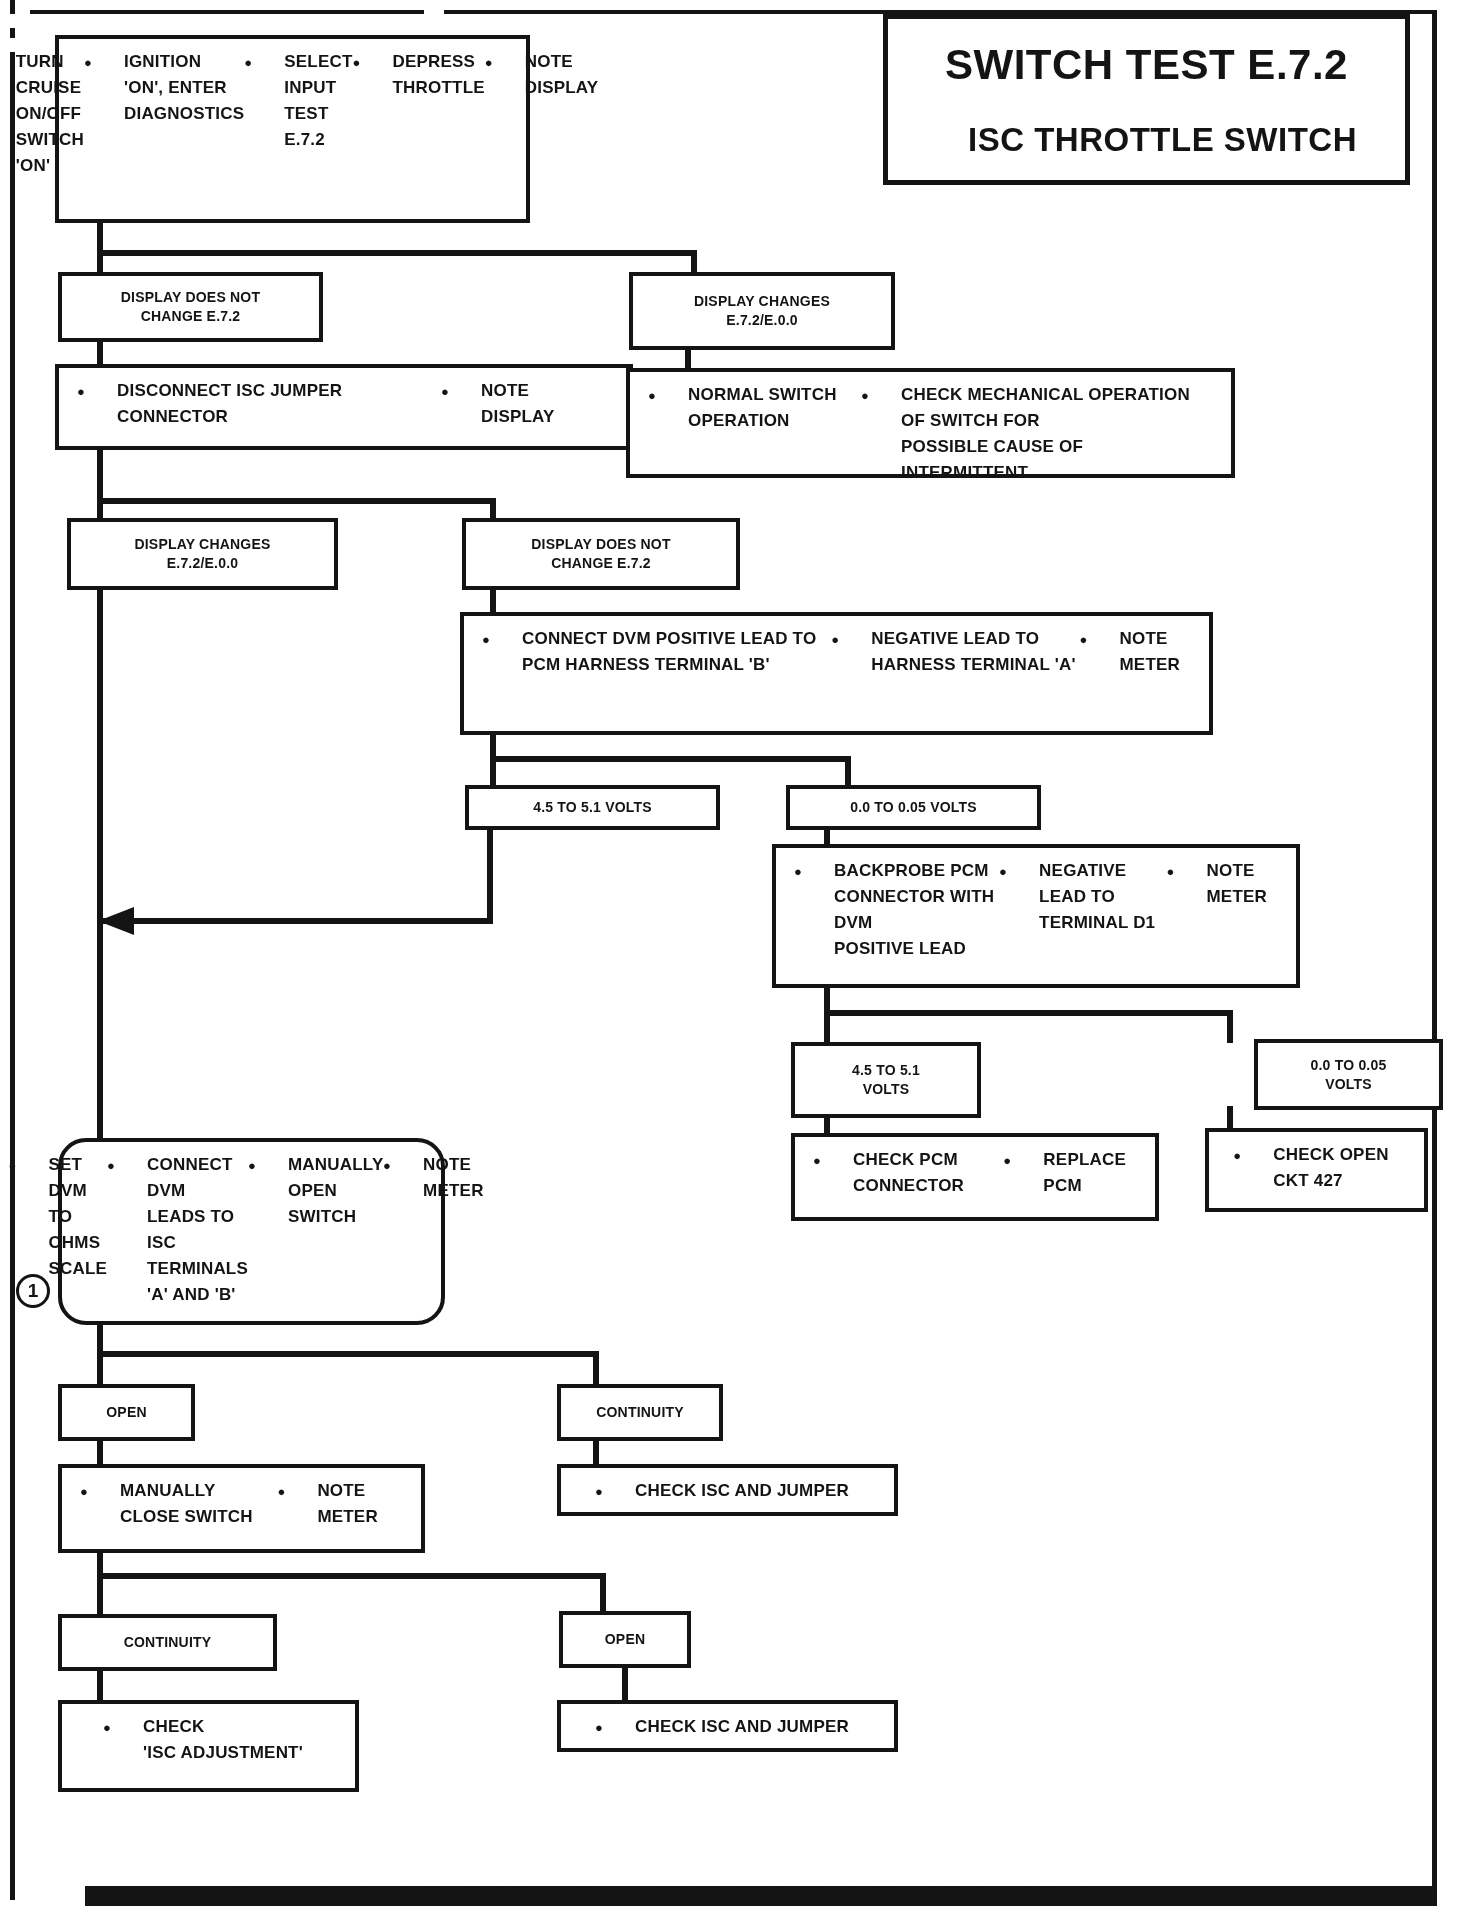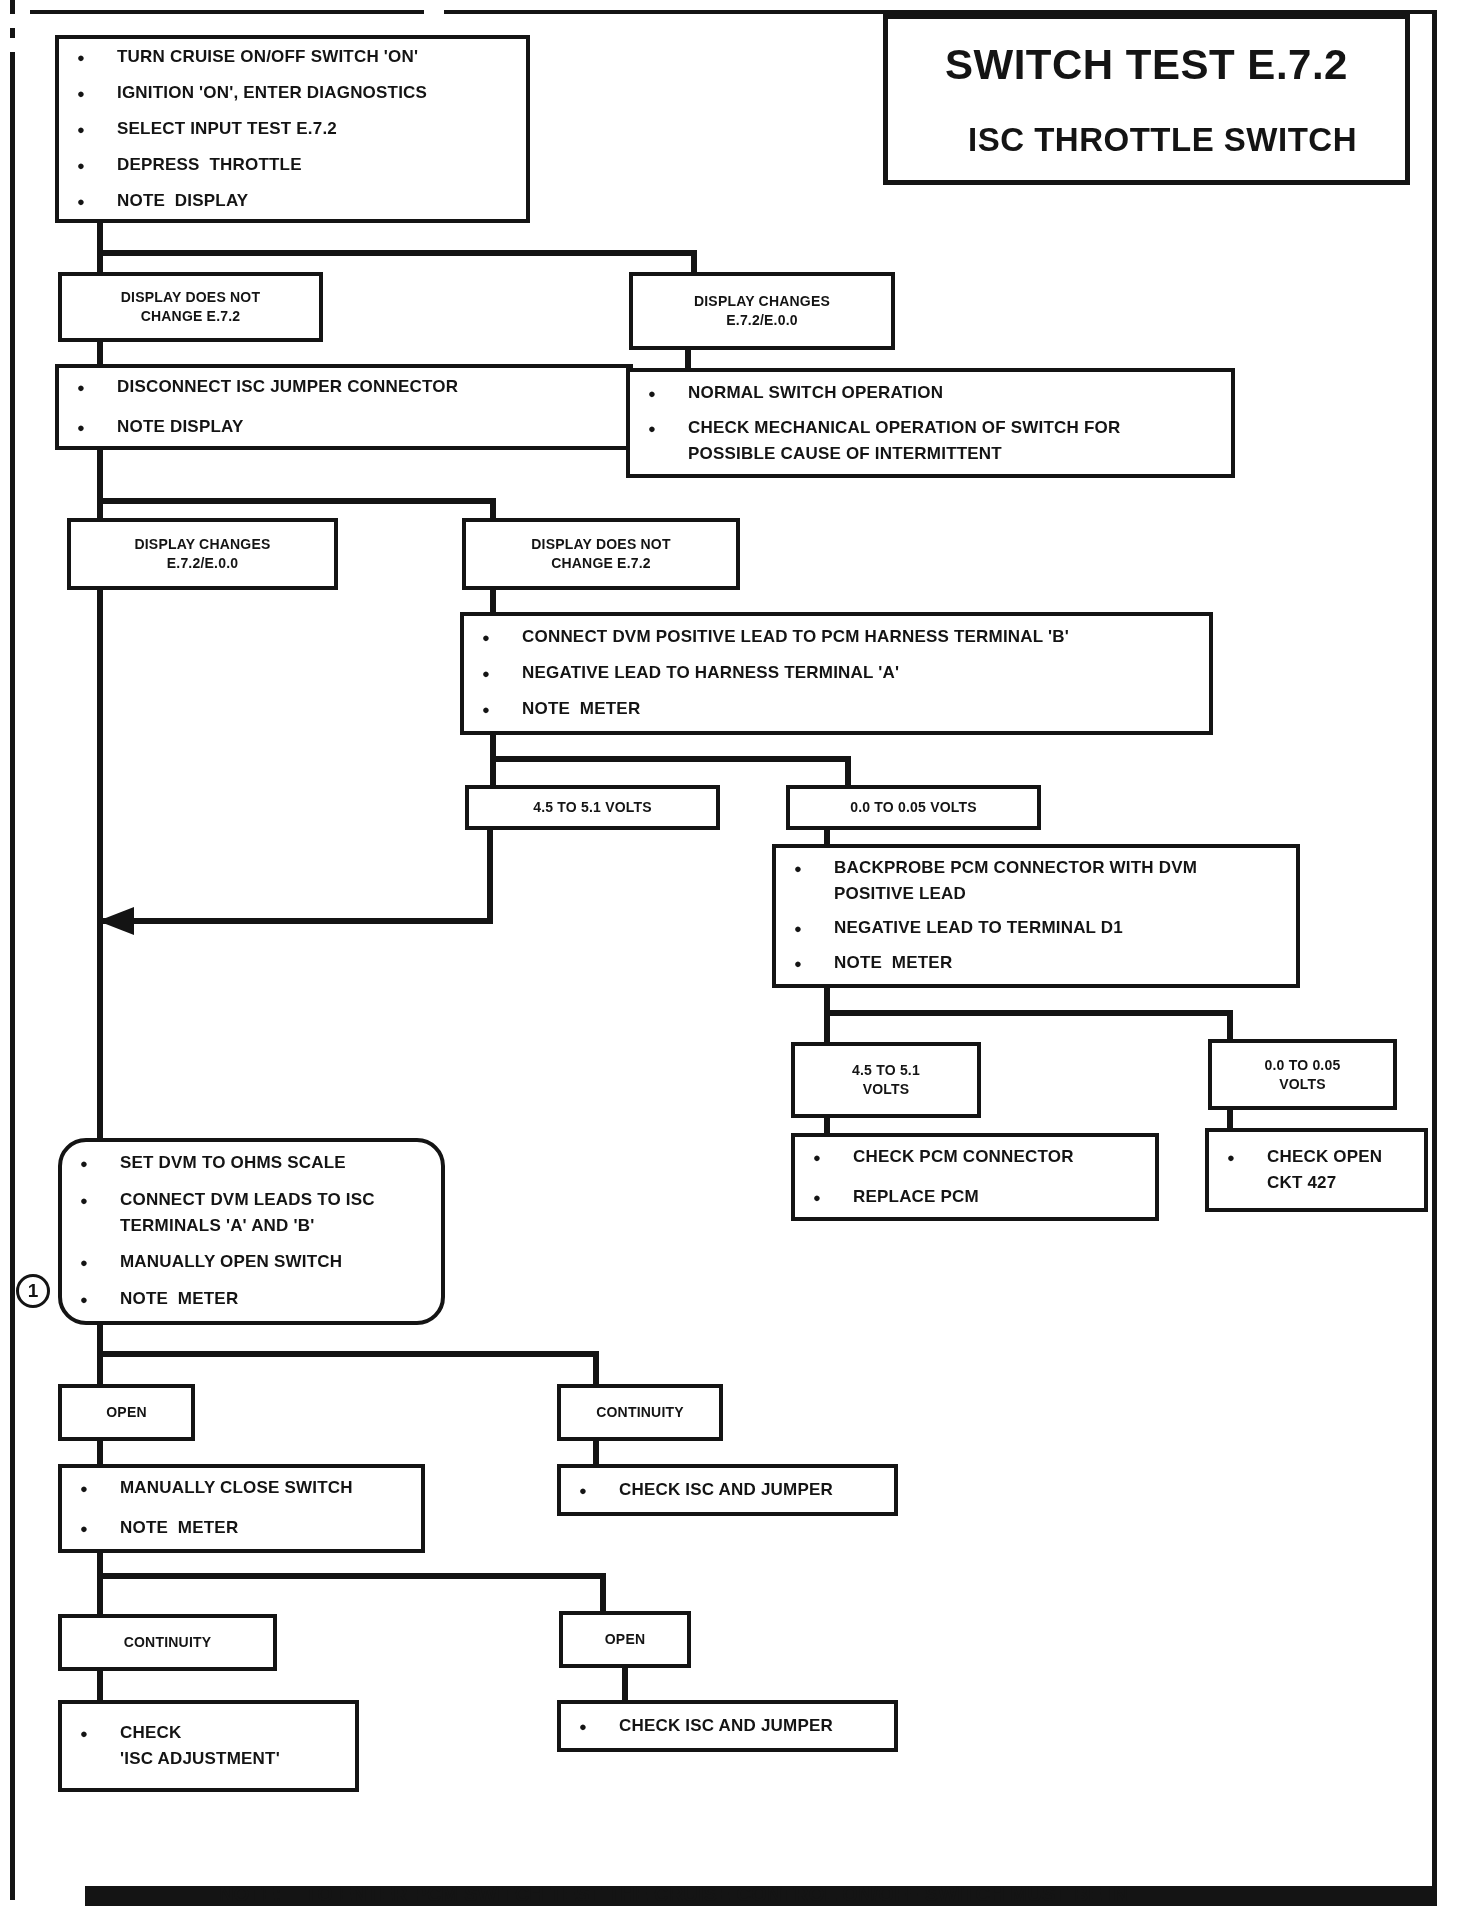--- a/index.html
+++ b/index.html
@@ -3,21 +3,21 @@
 <meta charset="utf-8">
 <style>
   :root{ --ink:#141414; --paper:#ffffff; }
   html,body{margin:0;padding:0;background:#ffffff;}
   .sheet{position:relative;width:1472px;height:1912px;background:var(--paper);
          font-family:"Liberation Sans", sans-serif;color:var(--ink);overflow:hidden;}
   .ln{position:absolute;background:var(--ink);}
   .box{position:absolute;border:4px solid var(--ink);background:var(--paper);box-sizing:border-box;}
   .label-box{display:flex;align-items:center;justify-content:center;text-align:center;
              font-weight:700;font-size:14px;line-height:1.35;white-space:pre-line;letter-spacing:.2px;}
-  .bullets-box{display:flex;flex-direction:column;justify-content:center;row-gap:13px;
+  .bullets-box{display:flex;justify-content:center;row-gap:13px;
                padding:10px 29px 10px 18px;}
   .bi{display:flex;align-items:flex-start;}
   .bu{flex:none;width:12px;margin-right:28px;line-height:26px;}
   .bu::before{content:"●";font-size:13px;}
   .bt{font-weight:700;font-size:17px;line-height:26px;white-space:pre-wrap;letter-spacing:.2px;}
   .title-box{border-width:5px;display:flex;flex-direction:column;align-items:center;
              justify-content:center;row-gap:32px;text-align:center;}
   .title-main{font-size:42px;font-weight:700;letter-spacing:.5px;}
   .title-sub{font-size:33px;font-weight:700;letter-spacing:.5px;margin-left:32px;}
   .arrowhead{position:absolute;width:0;height:0;border-top:14px solid transparent;
@@ -164,21 +164,21 @@
         <span class="bt">NEGATIVE LEAD TO TERMINAL D1</span>
       </div>
     <div class="bi">
         <span class="bu"></span>
         <span class="bt">NOTE  METER</span>
       </div>
   </div>
 
   <div class="box label-box" style="left:791px;top:1042px;width:190px;height:76px;"><span>4.5 TO 5.1
 VOLTS</span></div>
-  <div class="box label-box" style="left:1208px;top:1039px;width:189px;height:71px;text-align:center;"><span>0.0 TO 0.05
+  <div class="box label-box" style="left:1254px;top:1039px;width:189px;height:71px;text-align:center;"><span>0.0 TO 0.05
 VOLTS</span></div>
 
   <div class="box bullets-box" style="left:791px;top:1133px;width:368px;height:88px;">
     <div class="bi">
         <span class="bu"></span>
         <span class="bt">CHECK PCM CONNECTOR</span>
       </div>
     <div class="bi">
         <span class="bu"></span>
         <span class="bt">REPLACE PCM</span>

